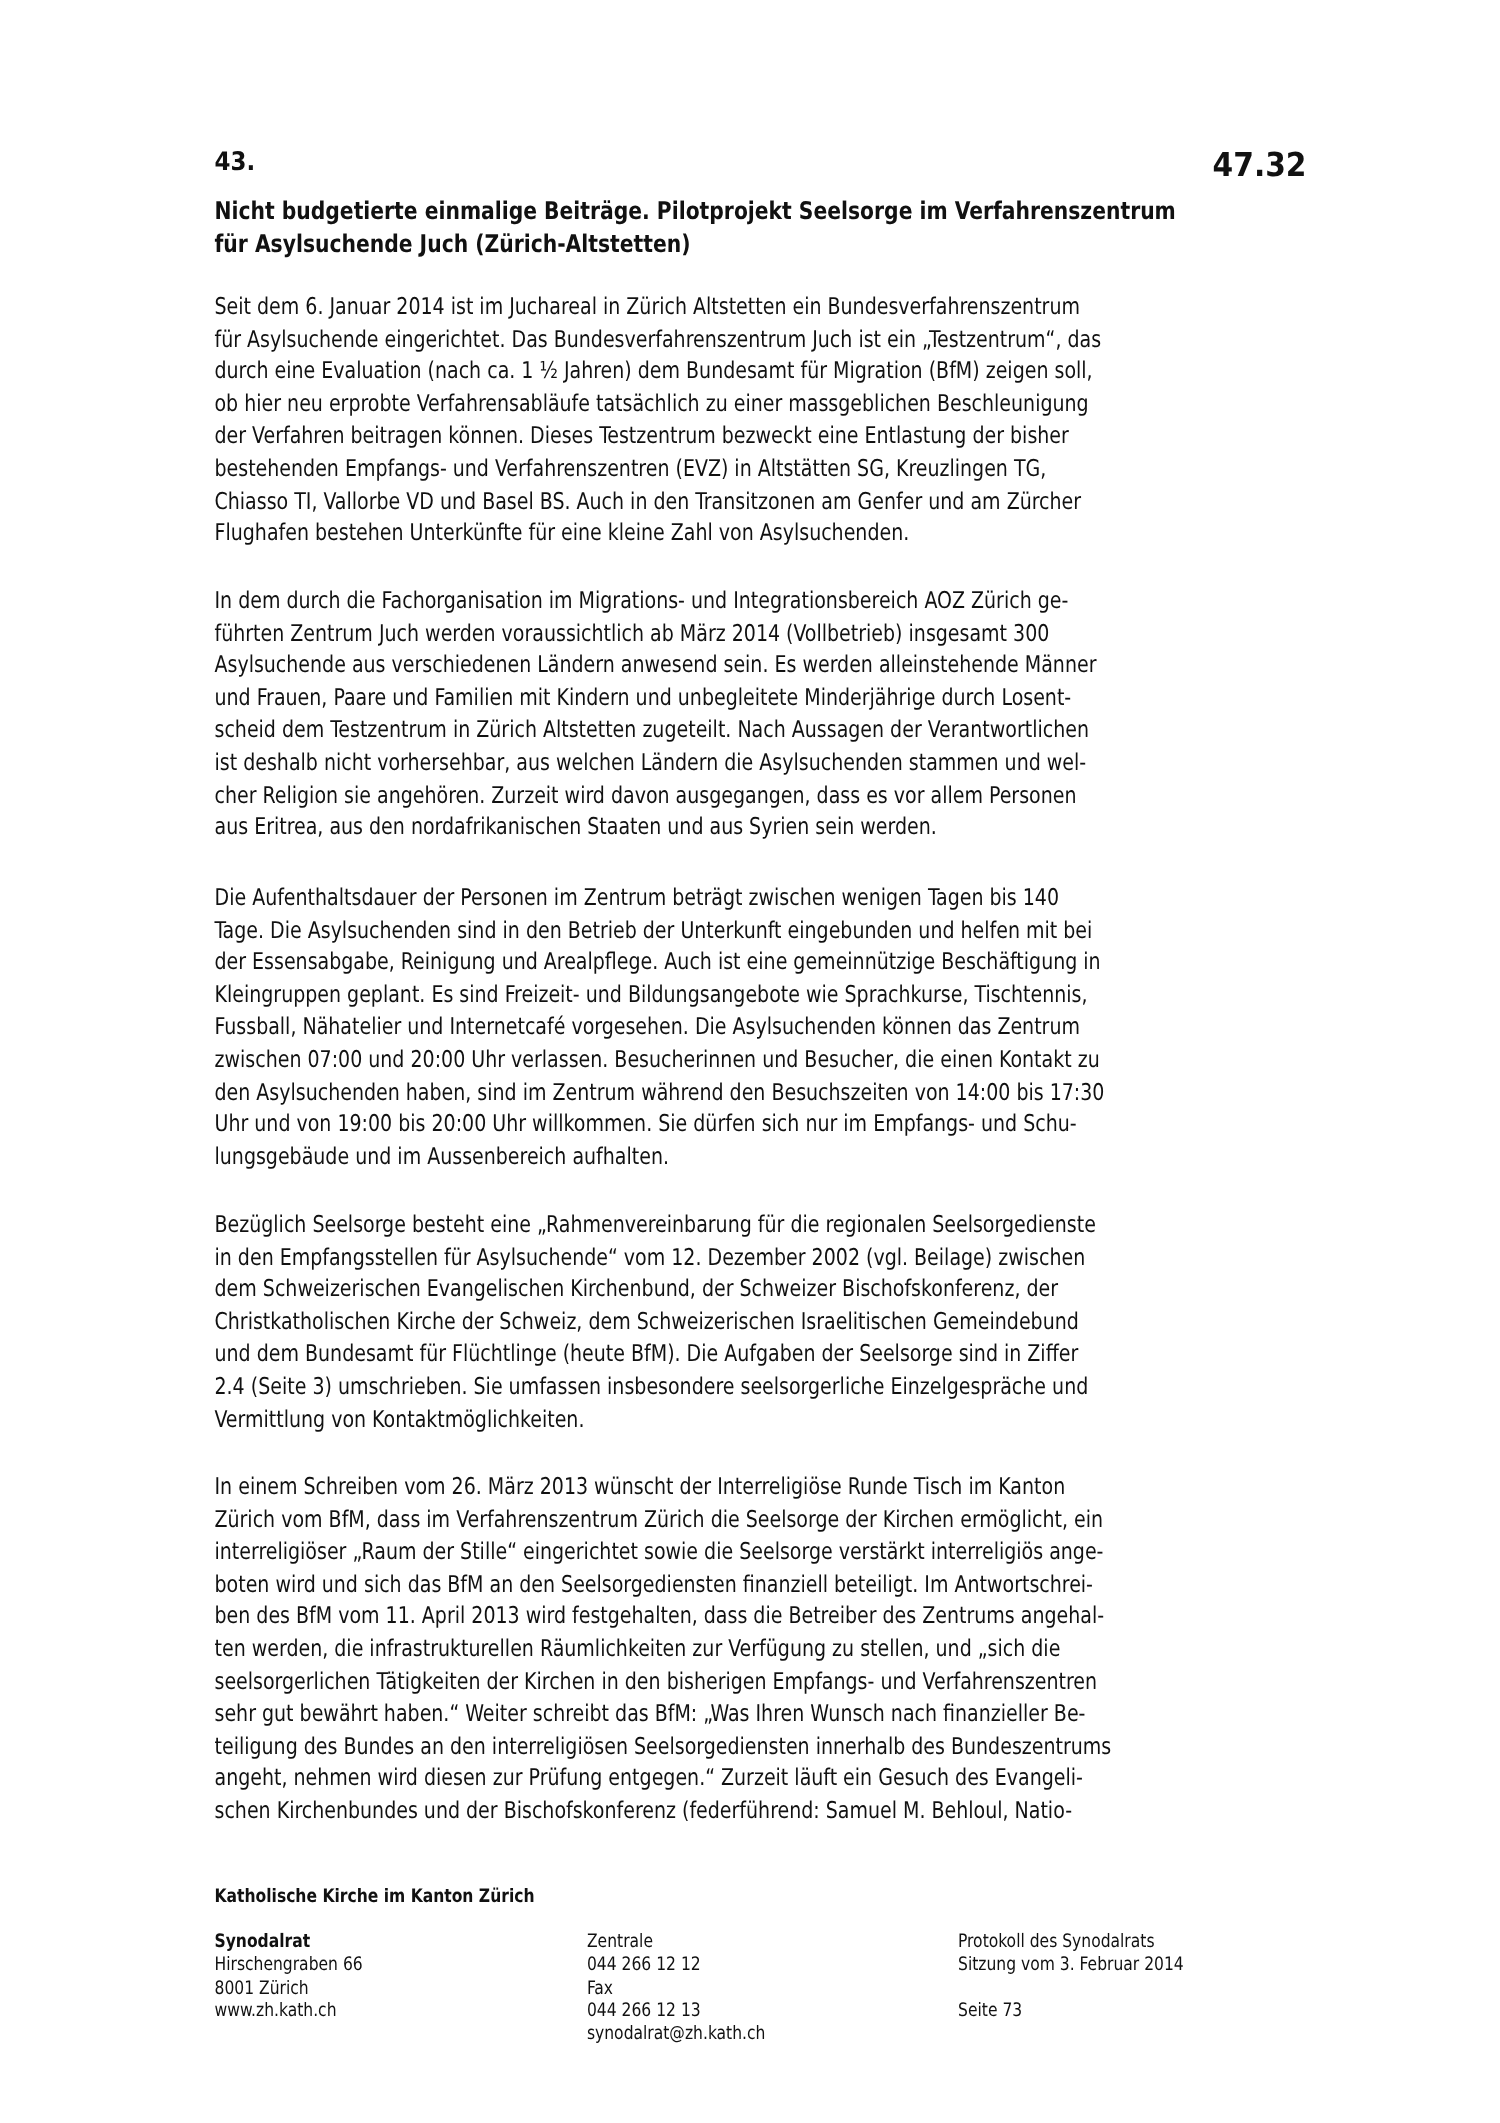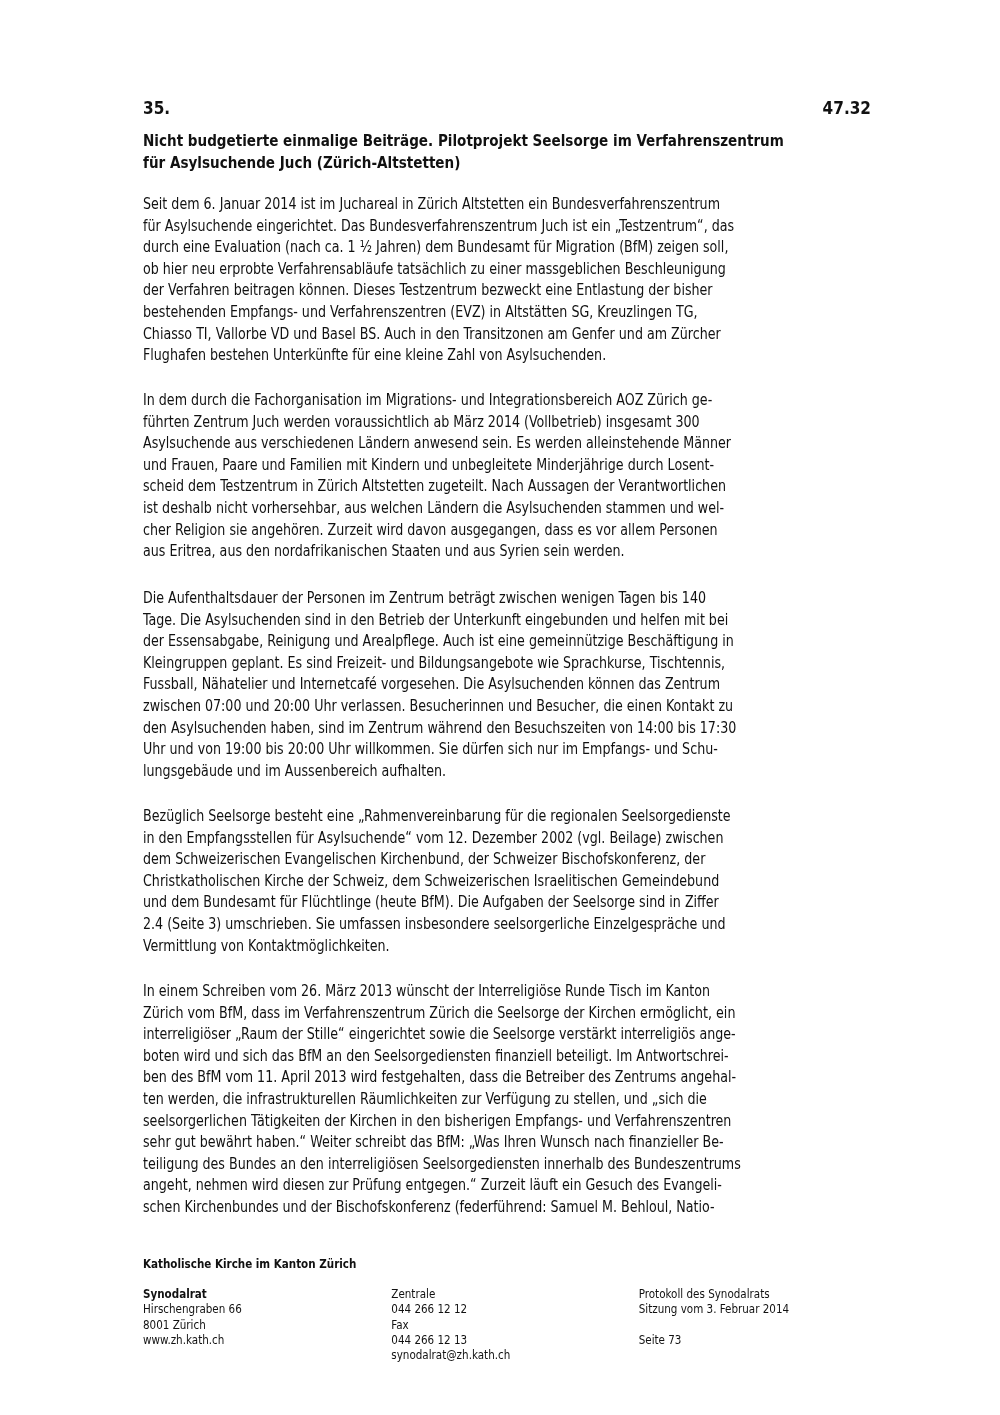--- a/index.html
+++ b/index.html
@@ -1,20 +1,20 @@
 <!DOCTYPE html>
 <html><head>
 <meta charset="utf-8">
 <style>
   html, body { margin: 0; padding: 0; background: #ffffff; }
   body { width: 1000px; height: 1415px; position: relative; overflow: hidden;
          font-family: "DejaVu Sans Condensed", "DejaVu Sans", sans-serif; color: #111; }
   .page { position: absolute; left: 0; top: 0; width: 1000px; height: 1415px; }
   .hdr-left { position: absolute; left: 143px; top: 98px; font-weight: bold; font-size: 17px; }
-  .hdr-right { position: absolute; right: 129px; top: 98px; font-weight: bold; font-size: 17px; }
+  .hdr-right { position: absolute; right: 129px; top: 98px; font-weight: bold; font-size: 22px; }
   .title { position: absolute; left: 143px; top: 130px; width: 740px; font-weight: bold; font-size: 16.2px; line-height: 22px; transform: scaleX(0.93); transform-origin: left top; }
   .body-text { position: absolute; left: 143px; width: 760px; font-size: 15.4px; line-height: 21.6px; transform: scaleX(0.915); transform-origin: left top; }
   .body-text .line { display: block; white-space: nowrap; }
   #p1 { top: 194px; }
   #p2 { top: 390px; }
   #p3 { top: 588px; }
   #p4 { top: 806px; }
   #p5 { top: 981px; }
   .footer { position: absolute; left: 143px; top: 1256px; width: 760px; font-size: 12.4px; line-height: 15.2px; transform: scaleX(0.93); transform-origin: left top; }
   .footer .org { font-weight: bold; display: block; margin-bottom: 15px; }
@@ -26,21 +26,21 @@
   .col span { display: block; white-space: nowrap; }
   .bold { font-weight: bold; }
   .kv { display: block; white-space: nowrap; }
   .kv .k { display: inline-block; width: 92px; }
 </style>
 </head>
 <body>
 
 <div class="page">
 
-  <div class="hdr-left">35.</div>
+  <div class="hdr-left">43.</div>
   <div class="hdr-right">47.32</div>
 
   <div class="title">
     <span class="line" style="display:block">Nicht budgetierte einmalige Beiträge. Pilotprojekt Seelsorge im Verfahrenszentrum</span>
     <span class="line" style="display:block">für Asylsuchende Juch (Zürich-Altstetten)</span>
   </div>
 
   <div class="body-text" id="p1">
       <span class="line">Seit dem 6. Januar 2014 ist im Juchareal in Zürich Altstetten ein Bundesverfahrenszentrum</span>
       <span class="line">für Asylsuchende eingerichtet. Das Bundesverfahrenszentrum Juch ist ein „Testzentrum“, das</span>

